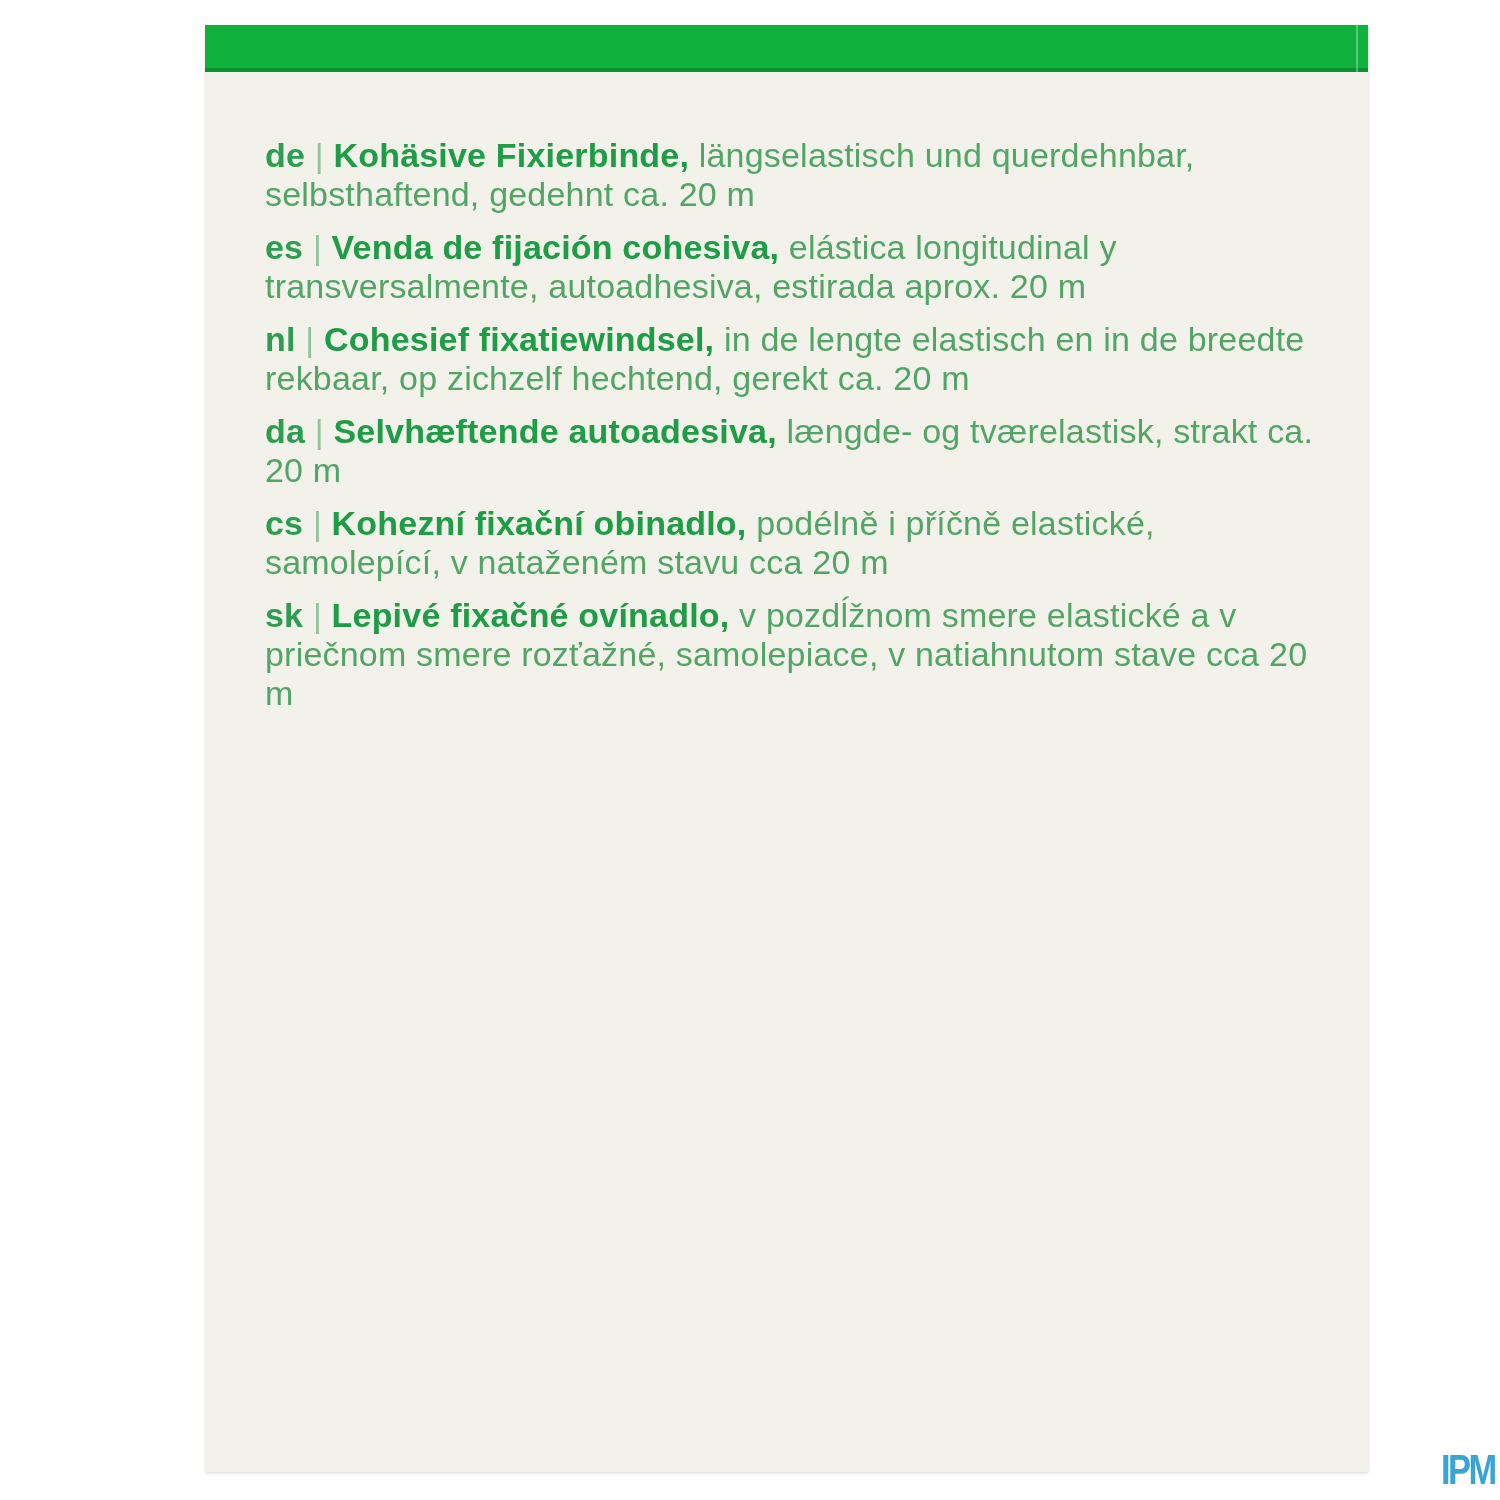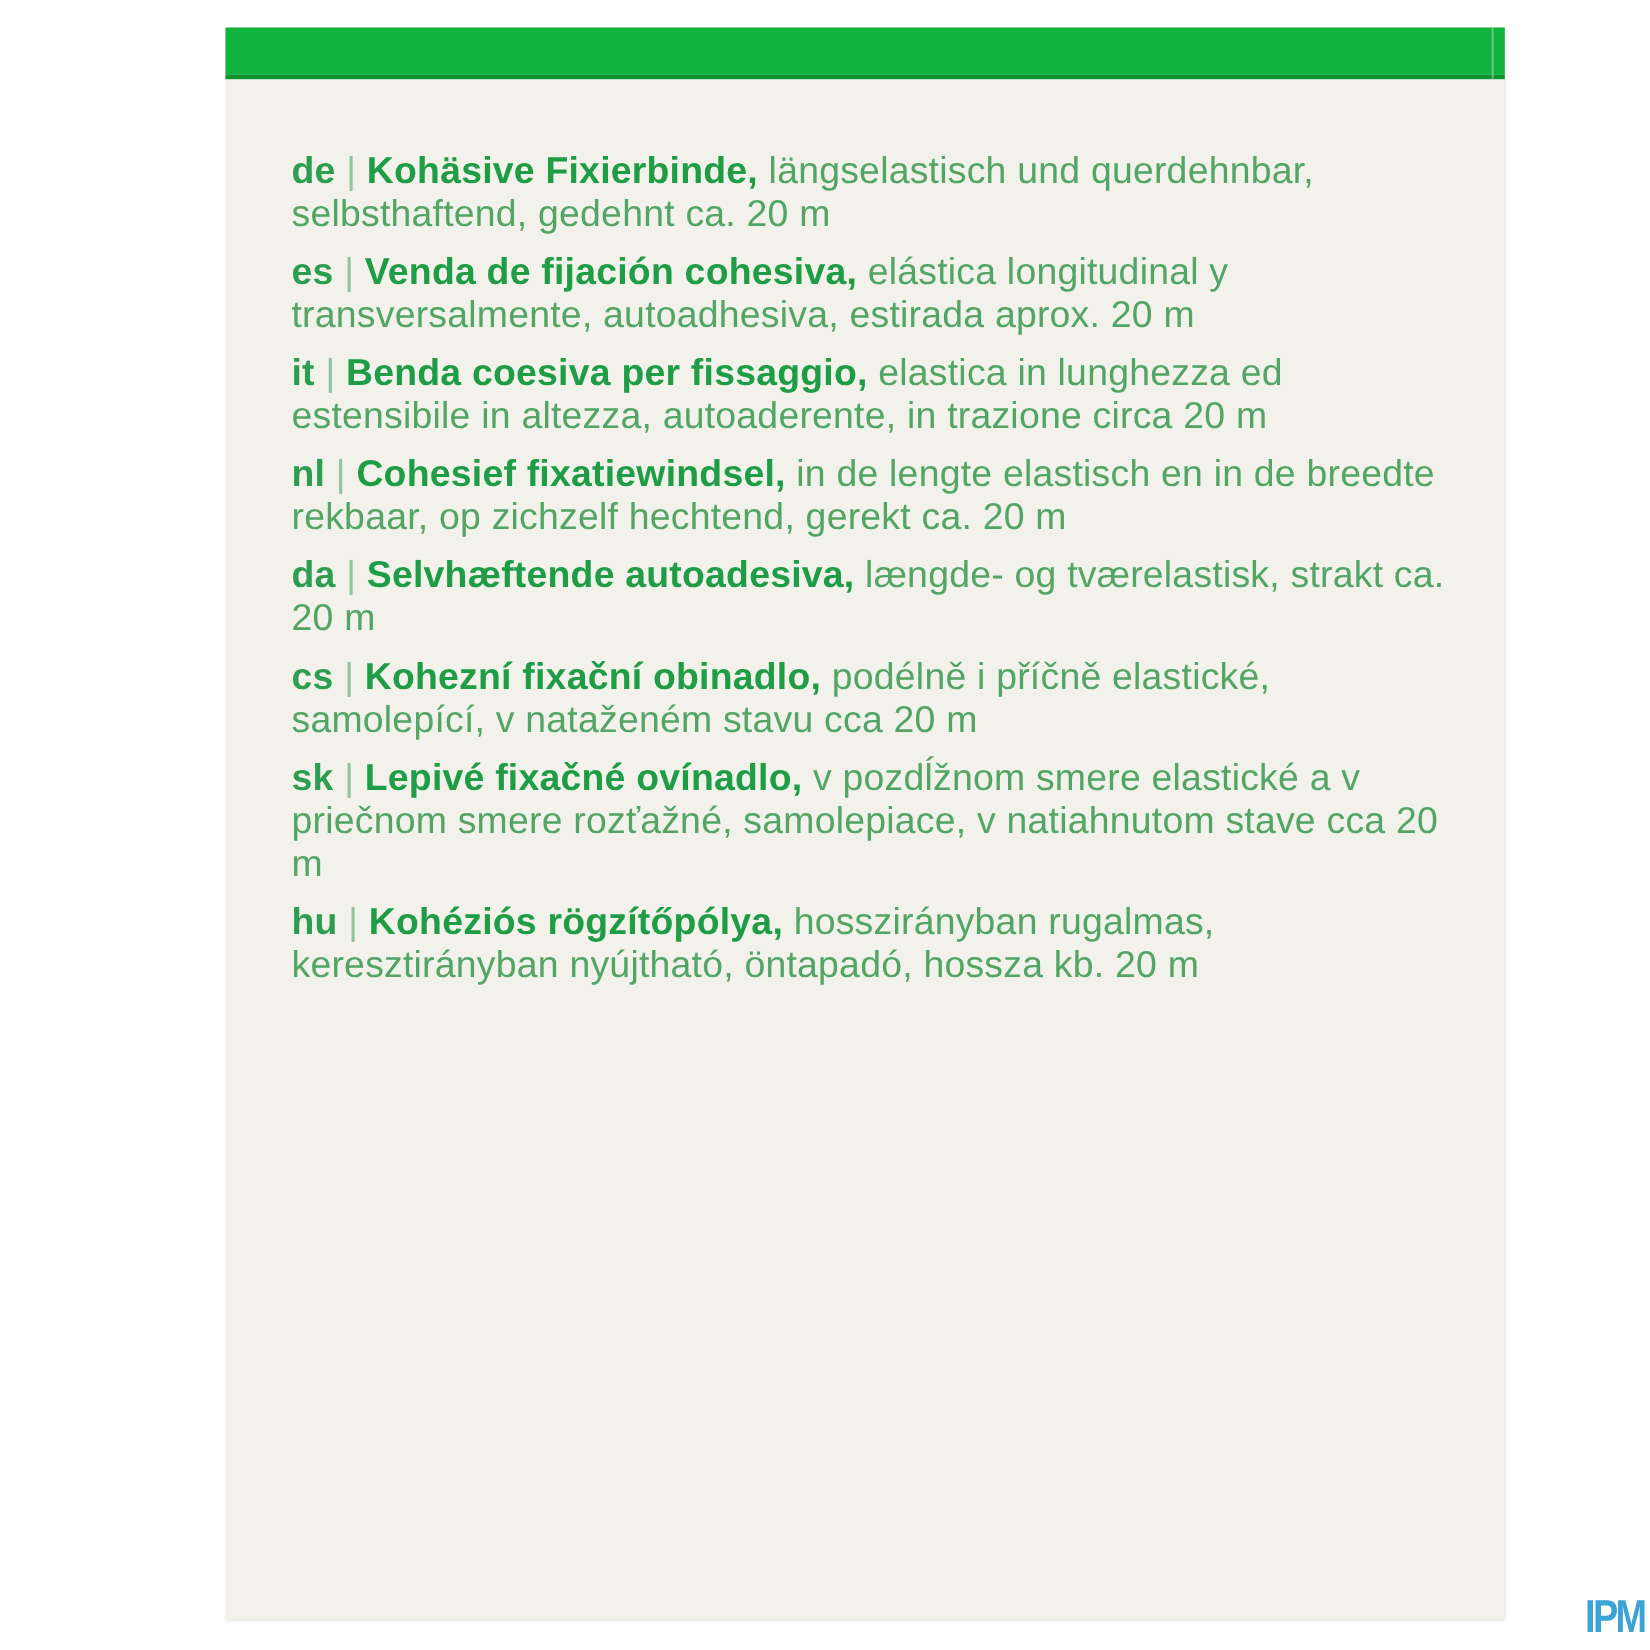--- a/index.html
+++ b/index.html
@@ -80,29 +80,27 @@
   <div class="package">
     <div class="brand-bar"></div>
     <div class="text-area">
   <p class="entry"><span class="code">de</span> <span class="sep">|</span> <span class="name">Kohäsive Fixierbinde,</span> <span class="desc">längselastisch und querdehnbar, selbsthaftend, gedehnt ca. 20 m</span></p>
 
 
 
   <p class="entry"><span class="code">es</span> <span class="sep">|</span> <span class="name">Venda de fijación cohesiva,</span> <span class="desc">elástica longitudinal y transversalmente, autoadhesiva, estirada aprox. 20 m</span></p>
 
 
-  <p class="entry"><span class="code">it</span> <span class="sep">|</span> <span class="name">Benda coesiva per fissaggio,</span> <span class="desc">elastica in lunghezza ed estensibile in altezza, autoaderente, in trazione circa 20 m</span></p>
 
   <p class="entry"><span class="code">nl</span> <span class="sep">|</span> <span class="name">Cohesief fixatiewindsel,</span> <span class="desc">in de lengte elastisch en in de breedte rekbaar, op zichzelf hechtend, gerekt ca. 20 m</span></p>
 
   <p class="entry"><span class="code">da</span> <span class="sep">|</span> <span class="name">Selvhæftende autoadesiva,</span> <span class="desc">længde- og tværelastisk, strakt ca. 20 m</span></p>
 
 
 
   <p class="entry"><span class="code">cs</span> <span class="sep">|</span> <span class="name">Kohezní fixační obinadlo,</span> <span class="desc">podélně i příčně elastické, samolepící, v nataženém stavu cca 20 m</span></p>
 
   <p class="entry"><span class="code">sk</span> <span class="sep">|</span> <span class="name">Lepivé fixačné ovínadlo,</span> <span class="desc">v pozdĺžnom smere elastické a v priečnom smere rozťažné, samolepiace, v natiahnutom stave cca 20 m</span></p>
 
-  <p class="entry"><span class="code">hu</span> <span class="sep">|</span> <span class="name">Kohéziós rögzítőpólya,</span> <span class="desc">hosszirányban rugalmas, keresztirányban nyújtható, öntapadó, hossza kb. 20 m</span></p>
 </div>
   </div>
   <div class="watermark">IPM</div>
 </div>
 
 </body></html>

